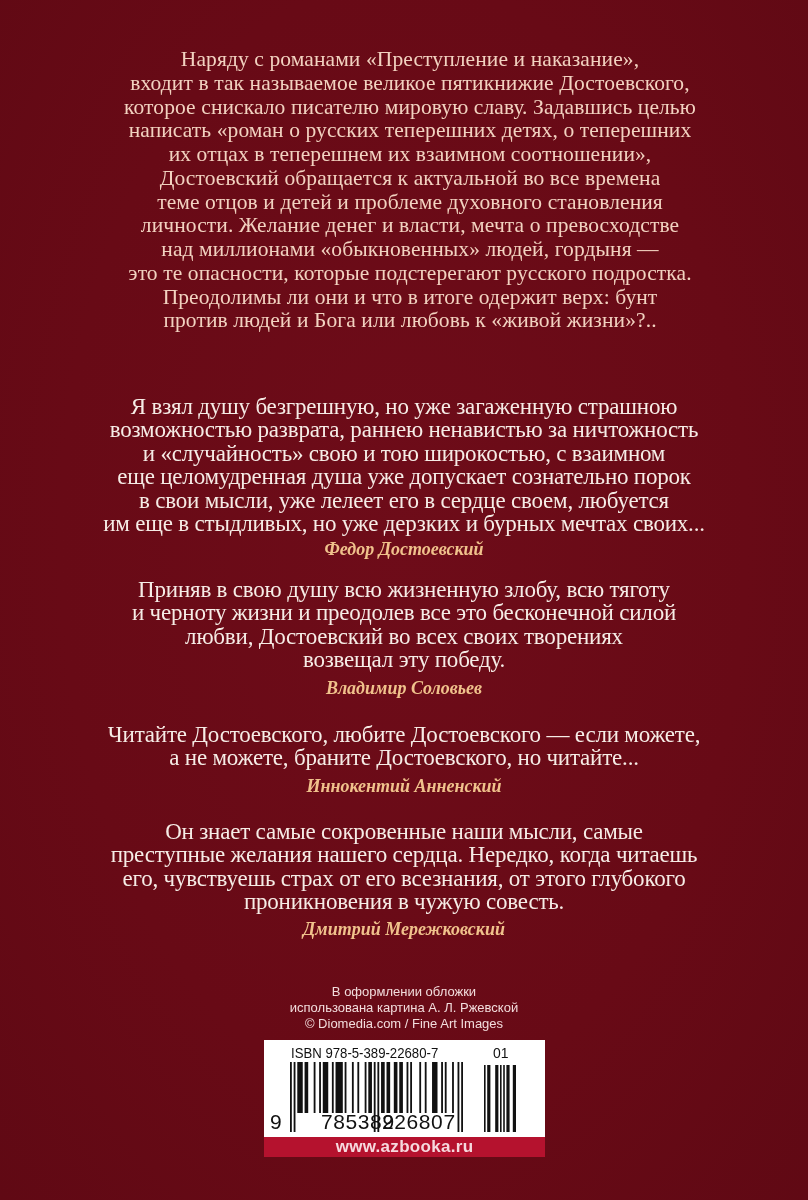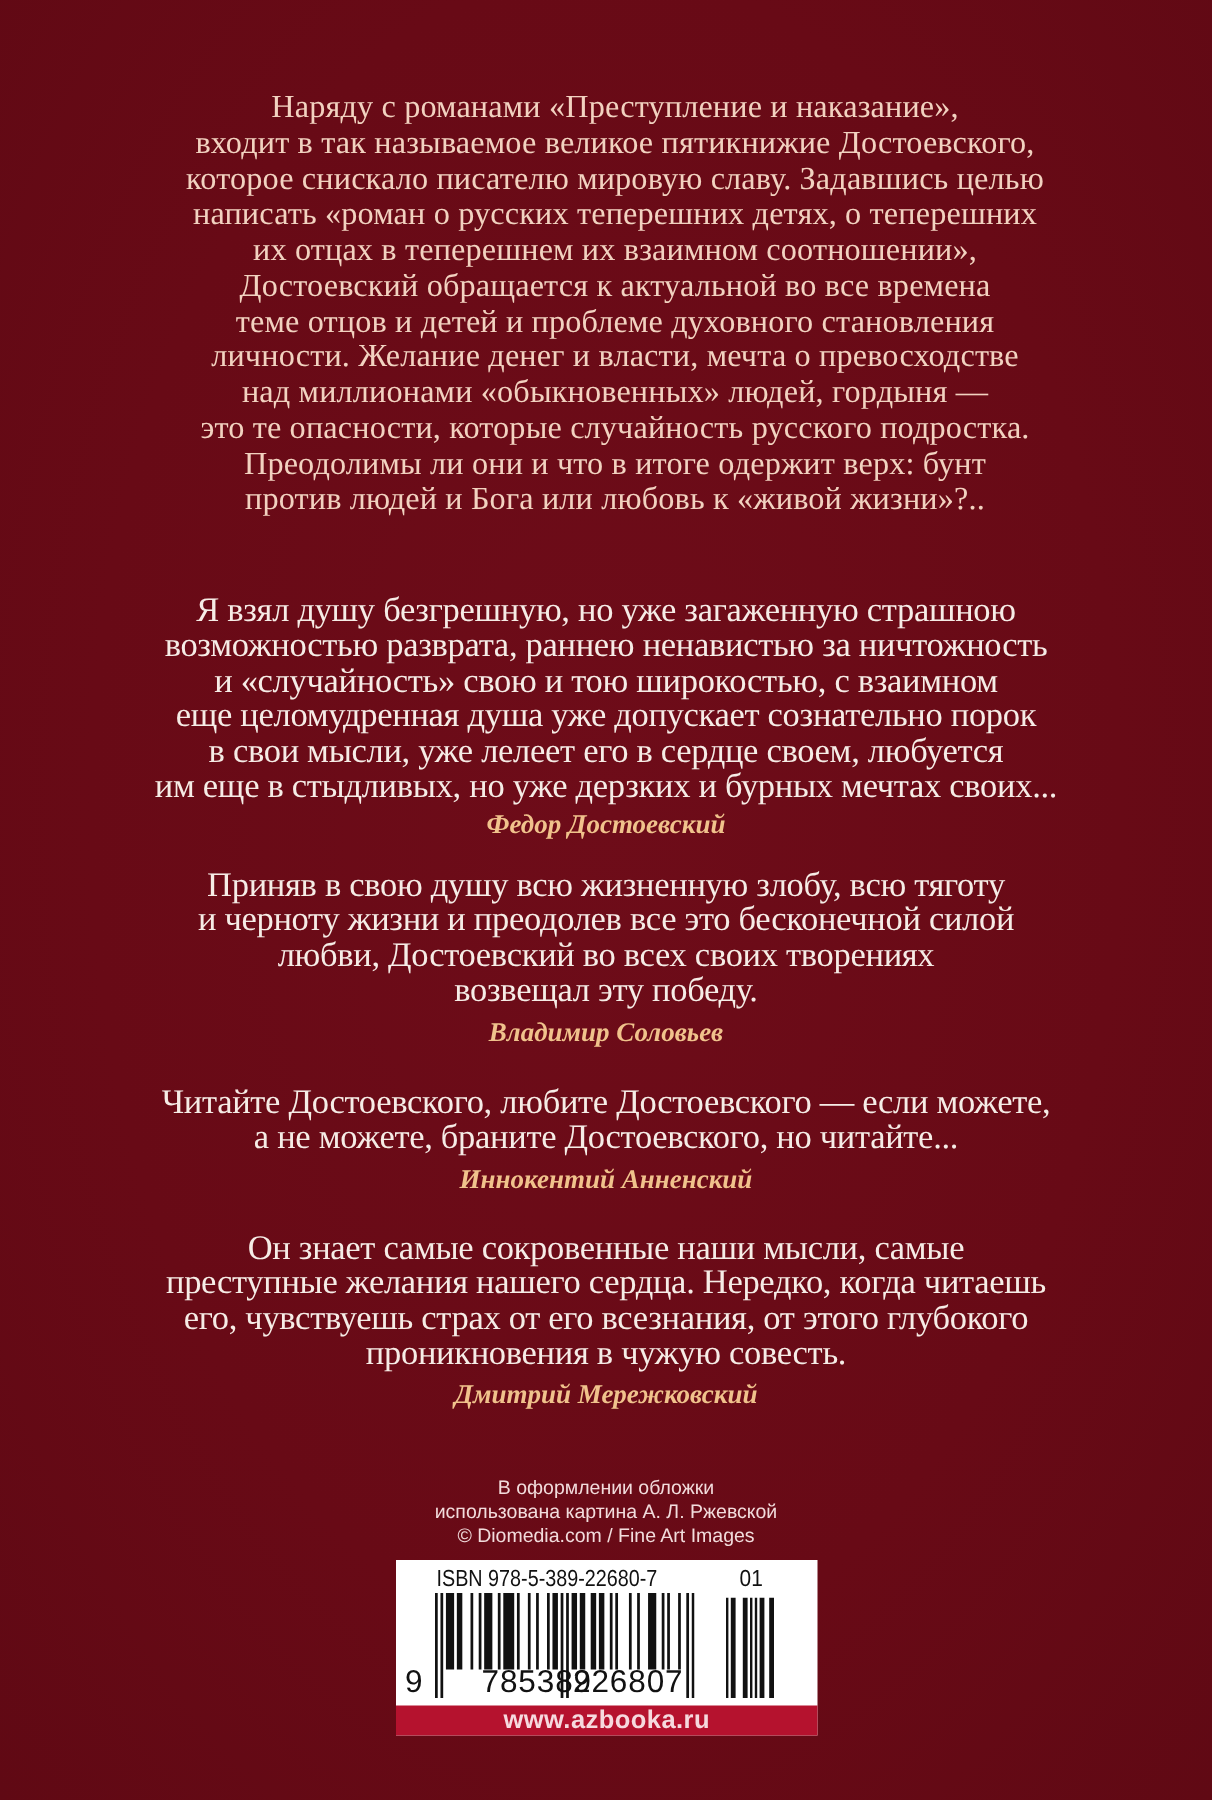--- a/index.html
+++ b/index.html
@@ -20,21 +20,21 @@
     }
     .cover {
       position: absolute; left: 0; top: 0; width: 808px; height: 1200px;
       background: radial-gradient(ellipse at 50% 45%, #6e0c19 0%, #680a16 60%, #600914 100%);
     }
     .block {
       position: absolute; left: 0; width: 808px; text-align: center;
     }
     .line { white-space: nowrap; display: block; }
     .intro {
-      top: 60px; padding-left: 12px; box-sizing: border-box;
+      top: 48px; padding-left: 12px; box-sizing: border-box;
       font-size: 21.5px; line-height: 23.75px; color: var(--intro);
       letter-spacing: 0.1px;
       text-align: center;
     }
     .quote {
       font-size: 23px; line-height: 23.4px; color: var(--quote);
       letter-spacing: -0.2px;
     }
     .author {
       position: absolute; left: 0; width: 808px; text-align: center;
@@ -85,21 +85,21 @@
   <div class="block intro">
     <span class="line">Наряду с романами «Преступление и наказание»,</span>
     <span class="line">входит в так называемое великое пятикнижие Достоевского,</span>
     <span class="line">которое снискало писателю мировую славу. Задавшись целью</span>
     <span class="line">написать «роман о русских теперешних детях, о теперешних</span>
     <span class="line">их отцах в теперешнем их взаимном соотношении»,</span>
     <span class="line">Достоевский обращается к актуальной во все времена</span>
     <span class="line">теме отцов и детей и проблеме духовного становления</span>
     <span class="line">личности. Желание денег и власти, мечта о превосходстве</span>
     <span class="line">над миллионами «обыкновенных» людей, гордыня —</span>
-    <span class="line">это те опасности, которые случайность русского подростка.</span>
+    <span class="line">это те опасности, которые подстерегают русского подростка.</span>
     <span class="line">Преодолимы ли они и что в итоге одержит верх: бунт</span>
     <span class="line">против людей и Бога или любовь к «живой жизни»?..</span>
   </div>
 
   <div class="block quote q1">
     <span class="line">Я взял душу безгрешную, но уже загаженную страшною</span>
     <span class="line">возможностью разврата, раннею ненавистью за ничтожность</span>
     <span class="line">и «случайность» свою и тою широкостью, с взаимном</span>
     <span class="line">еще целомудренная душа уже допускает сознательно порок</span>
     <span class="line">в свои мысли, уже лелеет его в сердце своем, любуется</span>

